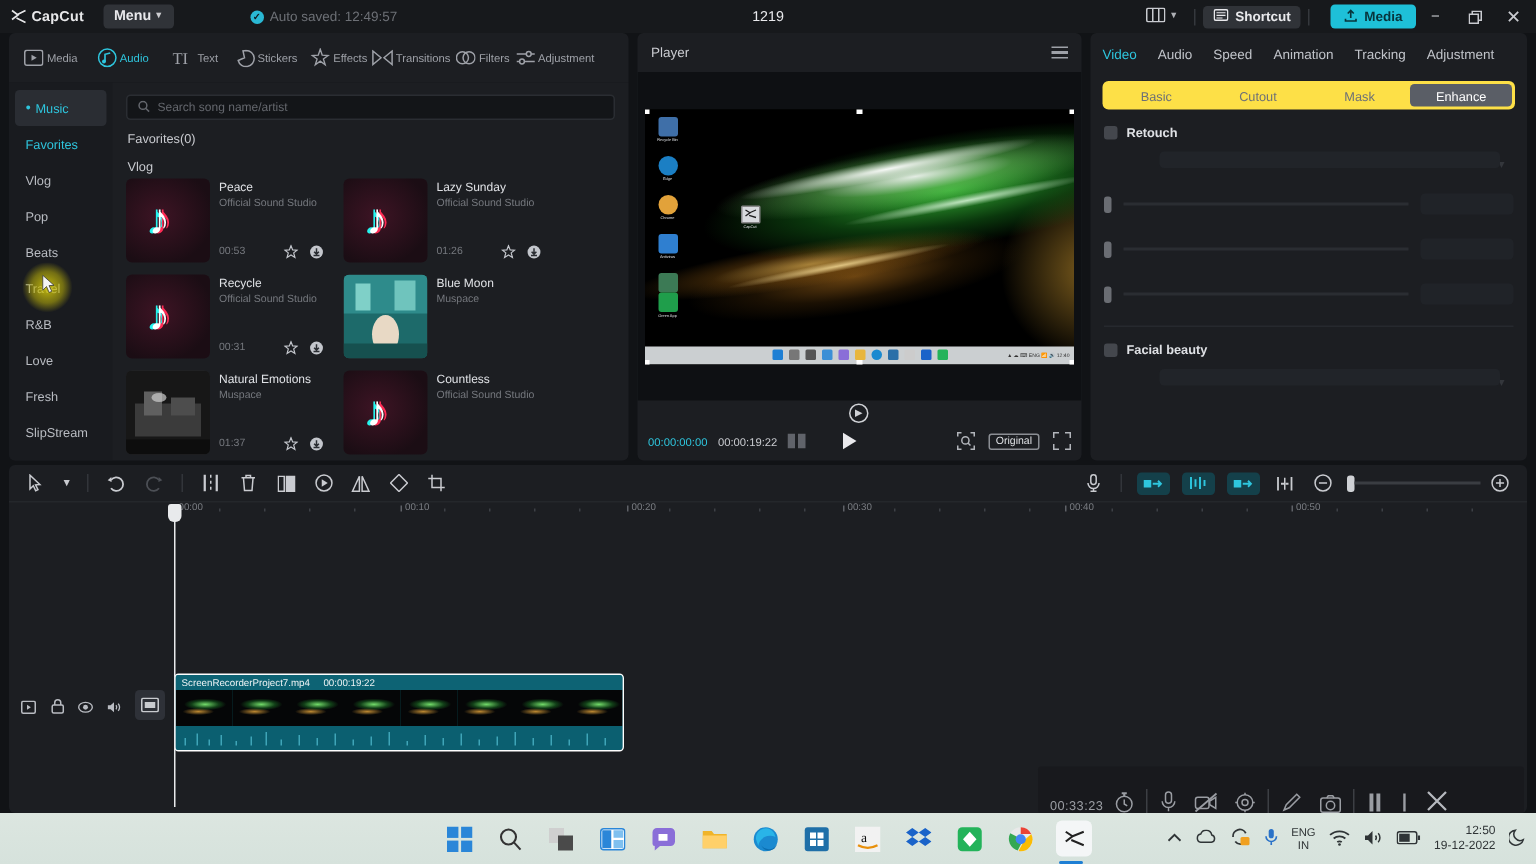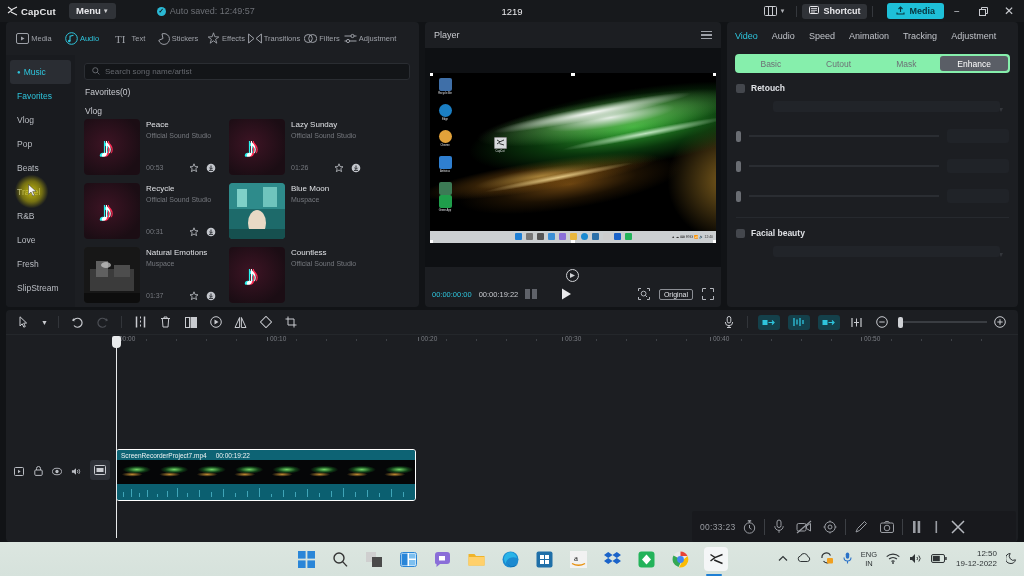--- a/index.html
+++ b/index.html
@@ -27,21 +27,21 @@
     display: flex; align-items: center; justify-content: center;
   }
   .logo-text { font-size: 9.5px; color: #e8e8ea; font-weight: bold; letter-spacing: .2px; }
   .menu-btn {
     margin-left: 13px; background: #303338; border-radius: 3px;
     padding: 2px 7px 3px 7px; font-size: 9.5px; color: #e9e9ec;
     display: flex; align-items: center; gap: 2px; font-weight: bold;
   }
   .caret { font-size: 6px; opacity: .85; }
   .autosave {
-    margin-left: 9px; display: flex; align-items: center; gap: 4px;
+    margin-left: 19px; display: flex; align-items: center; gap: 4px;
     font-size: 9px; color: #6d7076; padding-left: 32px;
   }
   .autosave .tick {
     width: 9px; height: 9px; border-radius: 50%; background: #2ab8d4;
     color: #11161a; font-size: 6.5px; display: flex;
     align-items: center; justify-content: center; font-weight: bold;
   }
   .proj-title {
     position: absolute; left: 0; width: 1024px; text-align: center;
     font-size: 9.5px; color: #e9e9ec; pointer-events: none;
@@ -226,21 +226,21 @@
 
   
   .rightpanel {
     position: absolute; top: 22px; left: 727px; width: 291px; height: 285px;
     background: #1c1e22; border-radius: 4px; overflow: hidden;
   }
   .rtabs { display: flex; align-items: center; height: 28px; padding: 0 8px; gap: 14px; }
   .rtab { font-size: 9px; color: #c1c4ca; }
   .rtab.active { color: #2ec5dd; }
   .subtabs {
-    margin: 4px 8px 0 8px; height: 19px; background: #86efac; border-radius: 4px;
+    margin: 4px 8px 0 8px; height: 19px; background: #fde047; border-radius: 4px;
     display: flex; align-items: center; padding: 2px;
   }
   .subtab {
     flex: 1; height: 15px; display: flex; align-items: center; justify-content: center;
     font-size: 8.5px; color: #6d7076; border-radius: 3px;
   }
   .subtab.active { background: #5a5e66; color: #ffffff; }
   .rsec {
     margin: 10px 9px 0 9px; display: flex; align-items: center; gap: 6px;
   }
@@ -330,21 +330,21 @@
     position: absolute; left: 110px; top: 0; width: 1px; height: 190px; background: #e8eaec;
   }
   .playhead-cap {
     position: absolute; left: -4px; top: -12px; width: 9px; height: 12px;
     background: #e8eaec; border-radius: 2px 2px 4px 4px;
   }
 
   
   .recorder {
     position: absolute; left: 692px; top: 511px; width: 324px; height: 31px;
-    background: rgba(24,26,29,.94); display: flex; align-items: center;
+    background: rgba(24,26,29,.94); display: flex; align-items: flex-end;
     padding: 0 8px; gap: 0; border-radius: 2px;
   }
   .rec-time { font-size: 8.5px; color: #9a9da3; letter-spacing: .3px; }
   .rec-ic { color: #9a9da3; display: flex; align-items: center; justify-content: center; }
   .rec-sep { width: 1px; height: 16px; background: #3c3f44; margin: 0 8px; }
 
   
   .taskbar {
     position: absolute; left: 0; bottom: 0; width: 1024px; height: 34px;
     background: linear-gradient(180deg,#dce6e0 0%, #d6e2dc 100%);

